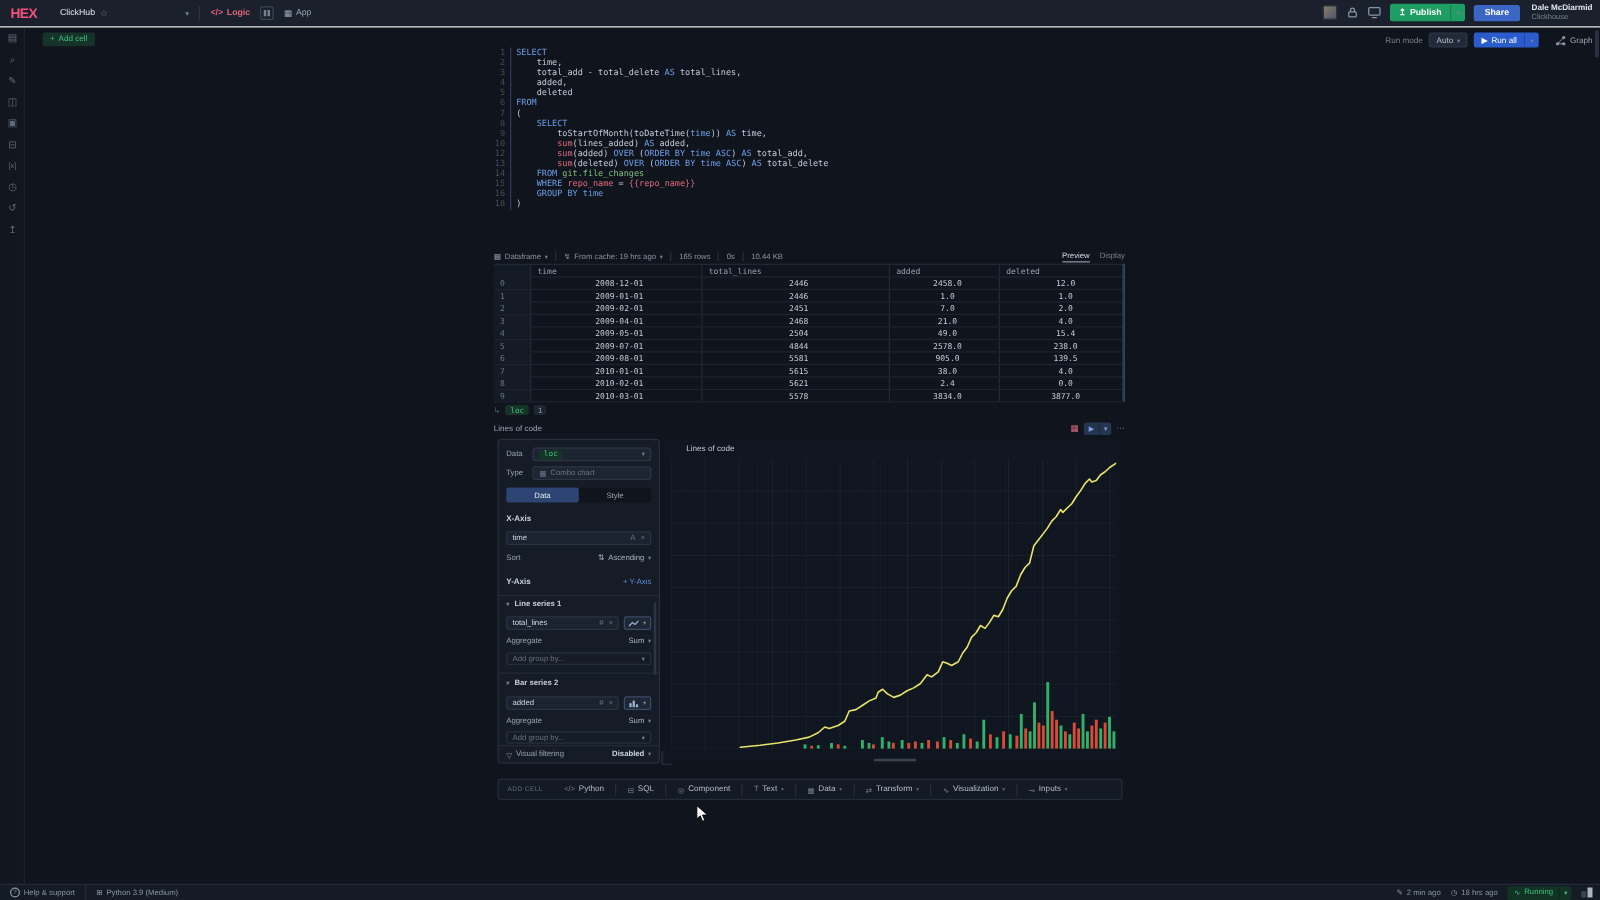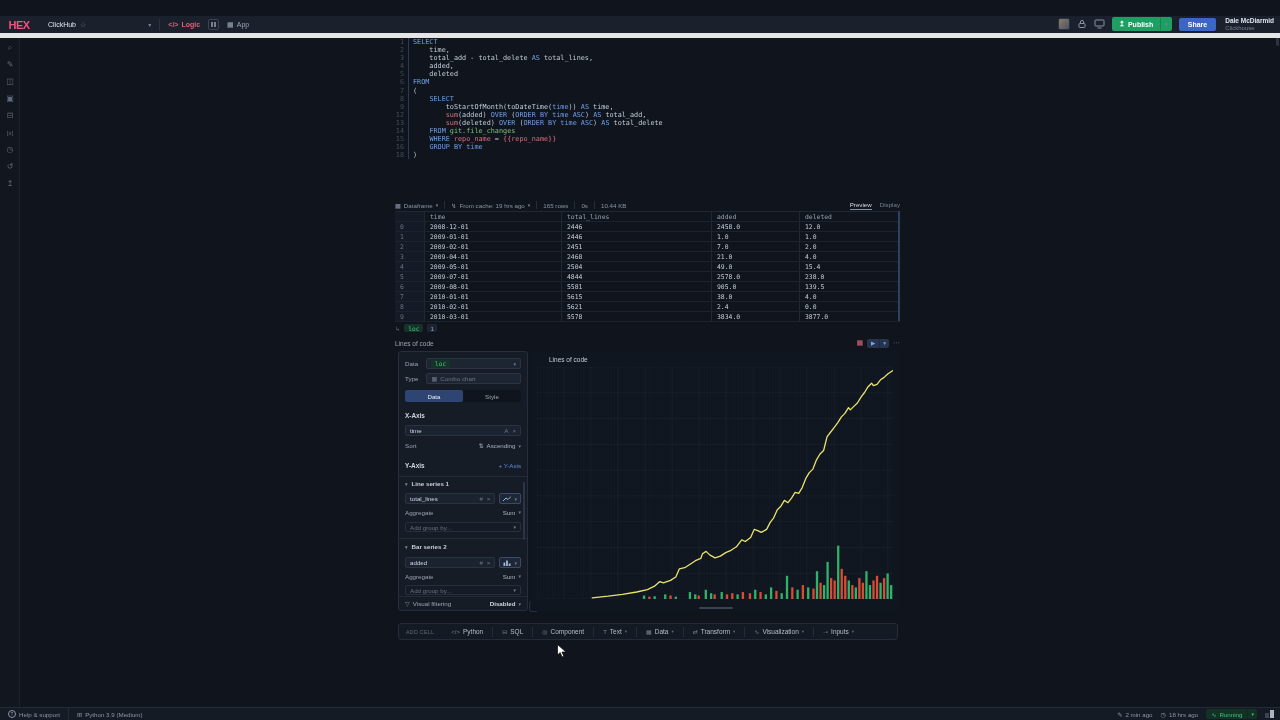--- a/index.html
+++ b/index.html
@@ -1,20 +1,20 @@
 <!DOCTYPE html>
 <html><head>
 <meta charset="utf-8">
 <style>
   * { box-sizing: border-box; margin: 0; padding: 0; }
   body { background:#0b0f15; font-family:"Liberation Sans",sans-serif; }
   #app { position:relative; width:1280px; height:720px; background:#10151d; overflow:hidden; color:#aab4c2; }
 
   
-  .topbar { position:absolute; top:16px; left:0; right:0; height:22px; background:#1a212c; border-bottom:5px solid #e5e5e5; display:flex; align-items:center; z-index:5; }
+  .topbar { position:absolute; top:0; left:0; right:0; height:22px; background:#1a212c; border-bottom:1px solid #e5e5e5; display:flex; align-items:center; z-index:5; }
   .logo { width:38px; text-align:center; color:#f5517f; font-weight:900; font-size:11px; letter-spacing:-0.5px; }
   .proj { display:flex; align-items:center; gap:4px; font-size:7px; color:#dfe6f0; margin-left:10px; }
   .star { color:#76808f; font-size:7px; }
   .proj-chev { color:#76808f; font-size:6px; margin-left:62px; }
   .tb-div { width:1px; height:12px; background:#2a3240; margin:0 8px; }
   .tab-logic { display:flex; align-items:center; gap:3px; color:#e0607a; font-size:7px; font-weight:bold; }
   .splitbox { width:11px; height:11px; border:1px solid #3a4452; border-radius:2px; margin:0 8px; display:flex; align-items:center; justify-content:center; gap:1px; }
   .splitbox i { display:block; width:2px; height:5px; background:#76808f; }
   .tab-app { display:flex; align-items:center; gap:3px; color:#9aa4b4; font-size:7px; }
   .tb-right { margin-left:auto; display:flex; align-items:center; gap:7px; padding-right:6px; }
@@ -61,21 +61,21 @@
   .df-tab-active { color:#d5dce6; border-bottom:1px solid #8a94a4; padding-bottom:1px; }
   .df-tab { color:#76808f; }
 
   
   .dftable { position:absolute; left:0; top:173px; width:505px; font-family:"DejaVu Sans Mono",monospace; font-size:6.4px; border-top:1px solid #202836; }
   .trow { display:flex; height:10px; line-height:10px; border-bottom:1px solid #1c222e; }
   .trow > div { border-right:1px solid #202836; padding-left:5px; overflow:hidden; }
   .c-idx { width:30px; background:#151b26; color:#6a7585; }
   .c-time { width:137px; } .c-total { width:150px; } .c-added { width:88px; } .c-del { width:100px; border-right:none !important; }
   .thead { color:#93a0b4; }
-  .tcell { color:#c5cdd9; }
+  .tcell { color:#c5cdd9;text-align:center; }
   .df-scroll-accent { position:absolute; left:503px; top:173px; width:2px; height:110px; background:#2f4160; }
 
   .df-footer { position:absolute; left:0; top:285px; height:10px; display:flex; align-items:center; gap:4px; font-size:6.2px; }
   .ret-arrow { color:#5a6474; }
   .chip-green { background:#16332a; color:#3fc07d; padding:0.5px 4px; border-radius:2px; font-family:"DejaVu Sans Mono",monospace; }
   .chip-gray { background:#1d2533; color:#9aa4b4; padding:0.5px 3px; border-radius:2px; }
 
   
   .chart-head { position:absolute; left:0; right:0; top:299px; height:12px; display:flex; align-items:center; }
   .chart-head .title { font-size:6.5px; color:#99a3b3; }
@@ -239,20 +239,21 @@
     <div class="sqlcell" id="sqlcode">
         <div class="codeline"><span class="gut">1</span><span class="body"><span class="tok-k">SELECT</span></span></div>
         <div class="codeline"><span class="gut">2</span><span class="body"><span class="tok-p">    time,</span></span></div>
         <div class="codeline"><span class="gut">3</span><span class="body"><span class="tok-p">    total_add - total_delete </span><span class="tok-k">AS</span><span class="tok-p"> total_lines,</span></span></div>
         <div class="codeline"><span class="gut">4</span><span class="body"><span class="tok-p">    added,</span></span></div>
         <div class="codeline"><span class="gut">5</span><span class="body"><span class="tok-p">    deleted</span></span></div>
         <div class="codeline"><span class="gut">6</span><span class="body"><span class="tok-k">FROM</span></span></div>
         <div class="codeline"><span class="gut">7</span><span class="body"><span class="tok-p">(</span></span></div>
         <div class="codeline"><span class="gut">8</span><span class="body"><span class="tok-p">    </span><span class="tok-k">SELECT</span></span></div>
         <div class="codeline"><span class="gut">9</span><span class="body"><span class="tok-p">        toStartOfMonth(toDateTime(</span><span class="tok-k">time</span><span class="tok-p">)) </span><span class="tok-k">AS</span><span class="tok-p"> time,</span></span></div>
+        <div class="codeline"><span class="gut">10</span><span class="body"><span class="tok-p">        </span><span class="tok-f">sum</span><span class="tok-p">(lines_added) </span><span class="tok-k">AS</span><span class="tok-p"> added,</span></span></div>
         <div class="codeline"><span class="gut">12</span><span class="body"><span class="tok-p">        </span><span class="tok-f">sum</span><span class="tok-p">(added) </span><span class="tok-k">OVER</span><span class="tok-p"> (</span><span class="tok-k">ORDER BY</span><span class="tok-p"> </span><span class="tok-k">time</span><span class="tok-p"> </span><span class="tok-k">ASC</span><span class="tok-p">) </span><span class="tok-k">AS</span><span class="tok-p"> total_add,</span></span></div>
         <div class="codeline"><span class="gut">13</span><span class="body"><span class="tok-p">        </span><span class="tok-f">sum</span><span class="tok-p">(deleted) </span><span class="tok-k">OVER</span><span class="tok-p"> (</span><span class="tok-k">ORDER BY</span><span class="tok-p"> </span><span class="tok-k">time</span><span class="tok-p"> </span><span class="tok-k">ASC</span><span class="tok-p">) </span><span class="tok-k">AS</span><span class="tok-p"> total_delete</span></span></div>
         <div class="codeline"><span class="gut">14</span><span class="body"><span class="tok-p">    </span><span class="tok-k">FROM</span><span class="tok-p"> </span><span class="tok-s">git.file_changes</span></span></div>
         <div class="codeline"><span class="gut">15</span><span class="body"><span class="tok-p">    </span><span class="tok-k">WHERE</span><span class="tok-p"> </span><span class="tok-f">repo_name</span><span class="tok-p"> = </span><span class="tok-f">{{repo_name}}</span></span></div>
         <div class="codeline"><span class="gut">16</span><span class="body"><span class="tok-p">    </span><span class="tok-k">GROUP BY</span><span class="tok-p"> </span><span class="tok-k">time</span></span></div>
         <div class="codeline"><span class="gut">18</span><span class="body"><span class="tok-p">)</span></span></div>
       </div>
 
     <div class="df-toolbar">
       <div class="seg">

